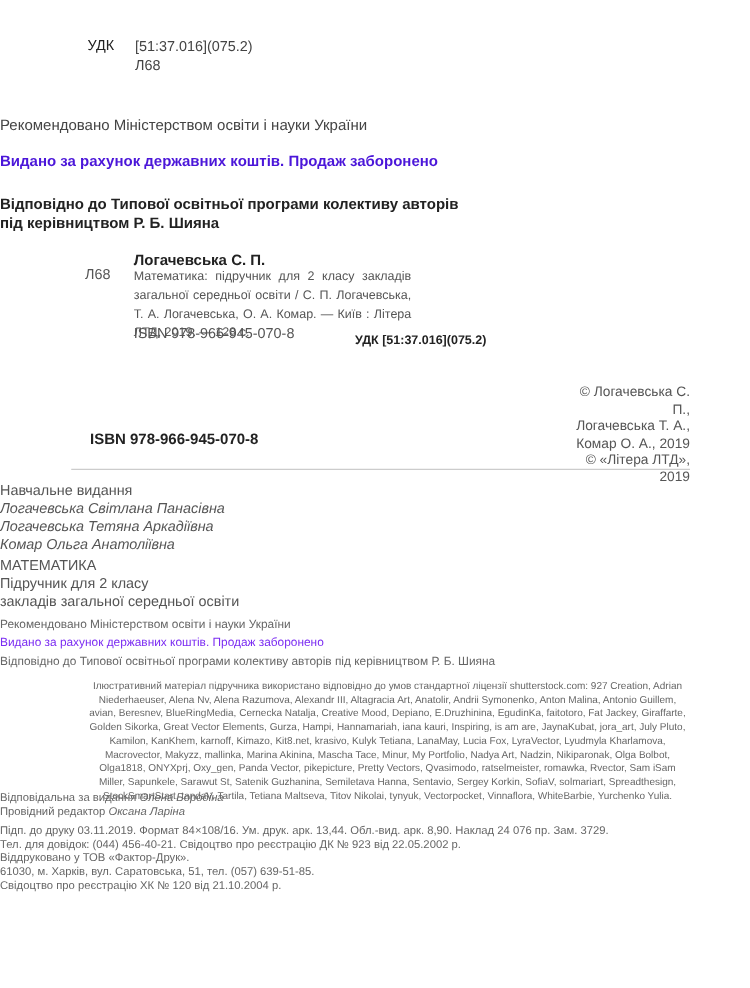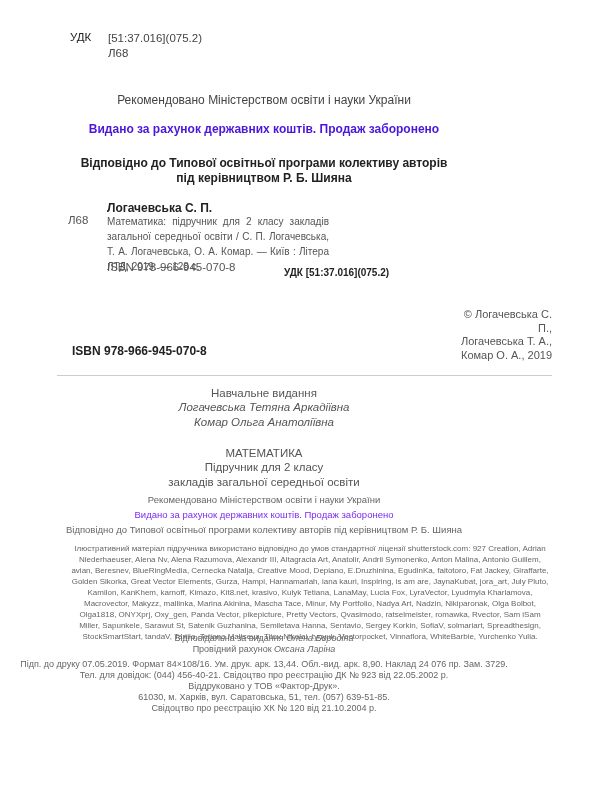--- a/index.html
+++ b/index.html
@@ -1,21 +1,21 @@
 <!DOCTYPE html>
 <html><head>
 <meta charset="utf-8">
 <style>
   html, body { margin:0; padding:0; background:#ffffff; }
   body { width:600px; height:790px; position:relative; overflow:hidden;
          font-family:"Liberation Sans", sans-serif; color:#333; }
   .abs { position:absolute; }
   .udk-label { left:70px; top:31px; font-size:11.5px; color:#222; }
   .udk-code { left:108px; top:31px; font-size:11.5px; color:#444; line-height:15px; }
-  .center { left:0; width:528px; text-align:center; }
+  .center { left:0; width:528px; }
   .rec { top:93px; font-size:12px; color:#444; line-height:14px; }
   .rec i { display:block; }
   .blue-b { top:122px; font-size:12px; font-weight:bold; color:#4b16d9; }
   .prog { top:156px; font-size:12px; font-weight:bold; color:#222; line-height:15px; }
   .author { left:107px; top:201px; font-size:12px; font-weight:bold; color:#222; }
   .code68 { left:68px; top:214px; font-size:11.5px; color:#555; }
   .desc { left:107px; top:214px; width:222px; font-size:10px; color:#555; line-height:15px; text-align:justify; }
   .isbn-small { left:107px; top:261px; font-size:11.5px; color:#555; }
   .udk-small { left:284px; top:267px; font-size:10px; font-weight:bold; color:#222; }
   .isbn-big { left:72px; top:344px; font-size:12px; font-weight:bold; color:#222; }
@@ -57,46 +57,48 @@
 <div class="abs code68">Л68</div>
 <div class="abs desc">Математика: підручник для 2 класу закладів загальної середньої освіти / С. П. Логачевська, Т. А. Логачевська, О. А. Комар. — Київ : Літера ЛТД, 2019. — 128 с.</div>
 <div class="abs isbn-small">ISBN 978-966-945-070-8</div>
 <div class="abs udk-small">УДК [51:37.016](075.2)</div>
 
 <div class="abs isbn-big">ISBN 978-966-945-070-8</div>
 <div class="abs copy">
   <div>© Логачевська С. П.,</div>
   <div>Логачевська Т. А.,</div>
   <div>Комар О. А.,  2019</div>
+  <div>© «Літера ЛТД», 2019</div>
 </div>
 
 <div class="abs sep"></div>
 
 <div class="abs center ed">
   <div>Навчальне видання</div>
+  <i>Логачевська Світлана Панасівна</i>
   <i>Логачевська Тетяна Аркадіївна</i>
   <i>Комар Ольга Анатоліївна</i>
 </div>
 
 <div class="abs center math">
   <div>МАТЕМАТИКА</div>
   <div>Підручник для 2 класу</div>
   <div>закладів загальної середньої освіти</div>
 </div>
 
 <div class="abs center small-c rec2">Рекомендовано Міністерством освіти і науки України</div>
 <div class="abs center small-c blue2">Видано за рахунок державних коштів. Продаж заборонено</div>
 <div class="abs center small-c prog2">Відповідно до Типової освітньої програми колективу авторів під керівництвом Р. Б. Шияна</div>
 
 <div class="abs credits">Ілюстративний матеріал підручника використано відповідно до умов стандартної ліцензії shutterstock.com: 927 Creation, Adrian Niederhaeuser, Alena Nv, Alena Razumova, Alexandr III, Altagracia Art, Anatolir, Andrii Symonenko, Anton Malina, Antonio Guillem, avian, Beresnev, BlueRingMedia, Cernecka Natalja, Creative Mood, Depiano, E.Druzhinina, EgudinKa, faitotoro, Fat Jackey, Giraffarte, Golden Sikorka, Great Vector Elements, Gurza, Hampi, Hannamariah, iana kauri, Inspiring, is am are, JaynaKubat, jora_art, July Pluto, Kamilon, KanKhem, karnoff, Kimazo, Kit8.net, krasivo, Kulyk Tetiana, LanaMay, Lucia Fox, LyraVector, Lyudmyla Kharlamova, Macrovector, Makyzz, mallinka, Marina Akinina, Mascha Tace, Minur, My Portfolio, Nadya Art, Nadzin, Nikiparonak, Olga Bolbot, Olga1818, ONYXprj, Oxy_gen, Panda Vector, pikepicture, Pretty Vectors, Qvasimodo, ratselmeister, romawka, Rvector, Sam iSam Miller, Sapunkele, Sarawut St, Satenik Guzhanina, Semiletava Hanna, Sentavio, Sergey Korkin, SofiaV, solmariart, Spreadthesign, StockSmartStart, tandaV, Tartila, Tetiana Maltseva, Titov Nikolai, tynyuk, Vectorpocket, Vinnaflora, WhiteBarbie, Yurchenko Yulia.</div>
 
 <div class="abs center resp">
   <div><span>Відповідальна за видання</span> <i>Олена Бородіна</i></div>
-  <div><span>Провідний рахунок</span> <i>Оксана Ларіна</i></div>
+  <div><span>Провідний редактор</span> <i>Оксана Ларіна</i></div>
 </div>
 
 <div class="abs center imprint">
-  <div>Підп. до друку 07.05.2019. Формат 84×108/16. Ум. друк. арк. 13,44. Обл.-вид. арк. 8,90. Наклад 24 076 пр. Зам. 3729.</div>
+  <div>Підп. до друку 03.11.2019. Формат 84×108/16. Ум. друк. арк. 13,44. Обл.-вид. арк. 8,90. Наклад 24 076 пр. Зам. 3729.</div>
   <div>Тел. для довідок: (044) 456-40-21. Свідоцтво про реєстрацію ДК № 923 від 22.05.2002 р.</div>
   <div>Віддруковано у ТОВ «Фактор-Друк».</div>
   <div>61030, м. Харків, вул. Саратовська, 51, тел. (057) 639-51-85.</div>
   <div>Свідоцтво про реєстрацію ХК № 120 від 21.10.2004 р.</div>
 </div>
 
 </body></html>

